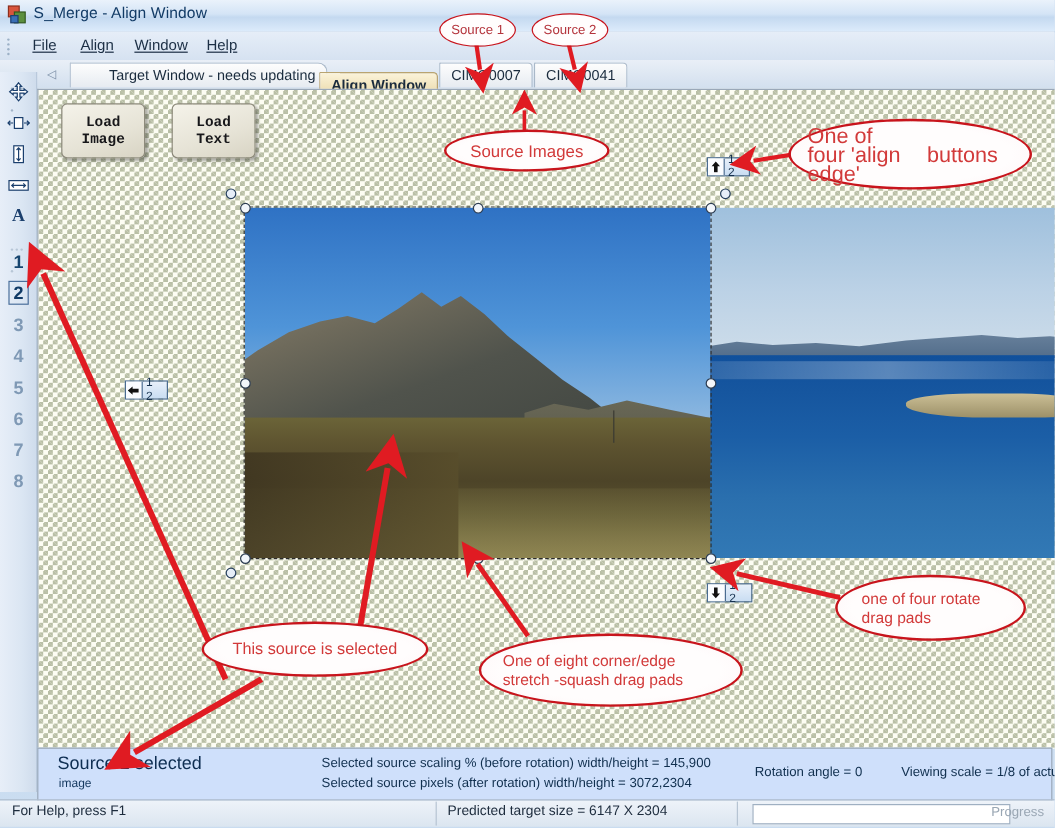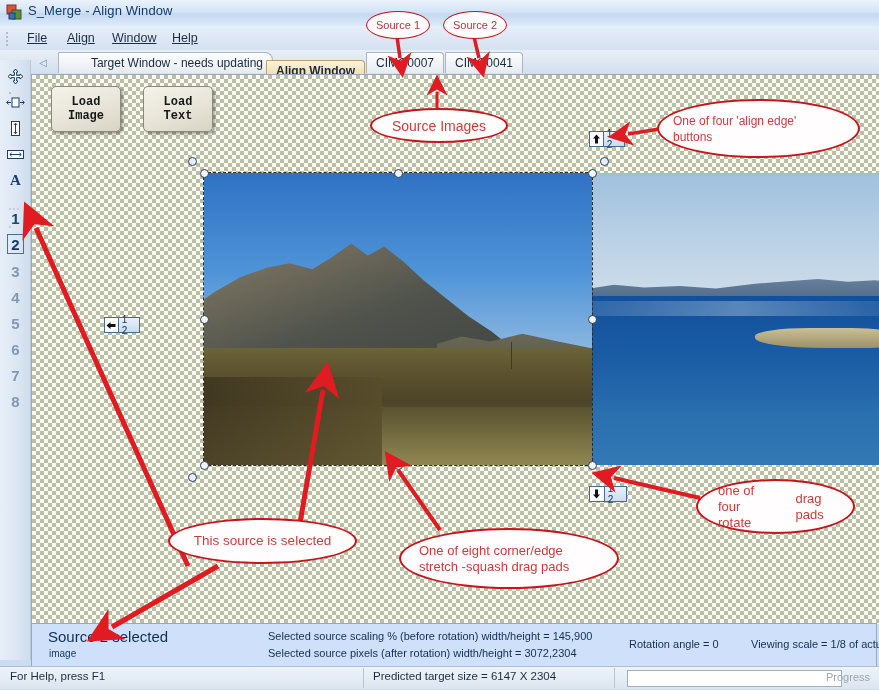--- a/index.html
+++ b/index.html
@@ -351,30 +351,30 @@
 
     <path d="M218,566 L112,627" stroke="#e01b22" stroke-width="5" fill="none" marker-end="url(#ah)"></path>
   </svg>
 
   <div class="callout small" style="left:366px;top:11px;width:62px;height:26px;font-size:11px">Source 1</div>
 
   <div class="callout small" style="left:443px;top:11px;width:62px;height:26px;font-size:11px">Source 2</div>
 
   <div class="callout" style="left:370px;top:108px;width:134px;height:31px;font-size:14px">Source Images</div>
 
-  <div class="callout" style="left:657px;top:99px;width:199px;height:55px;font-size:12px;flex-direction:column">
+  <div class="callout" style="left:657px;top:99px;width:199px;height:55px;font-size:18px;flex-direction:row">
     <span style="display:block;width:100%;padding-left:14px;box-sizing:border-box;text-align:left">One of four 'align edge'</span>
     <span style="display:block;width:100%;padding-left:14px;box-sizing:border-box;text-align:left">buttons</span>
   </div>
 
   <div class="callout" style="left:168px;top:518px;width:185px;height:42px;font-size:13.5px">This source is selected</div>
 
   <div class="callout" style="left:399px;top:528px;width:216px;height:57px;font-size:13px;flex-direction:column">
     <span style="display:block;width:100%;padding-left:18px;box-sizing:border-box;text-align:left">One of eight corner/edge</span>
     <span style="display:block;width:100%;padding-left:18px;box-sizing:border-box;text-align:left">stretch -squash drag pads</span>
   </div>
 
-  <div class="callout" style="left:696px;top:479px;width:155px;height:51px;font-size:13px;">
+  <div class="callout" style="left:696px;top:479px;width:155px;height:51px;font-size:13px;flex-direction:column">
     <span style="display:block;width:100%;padding-left:20px;box-sizing:border-box;text-align:left">one of four rotate</span>
     <span style="display:block;width:100%;padding-left:20px;box-sizing:border-box;text-align:left">drag pads</span>
   </div>
 
 </div>
 
 </body></html>

